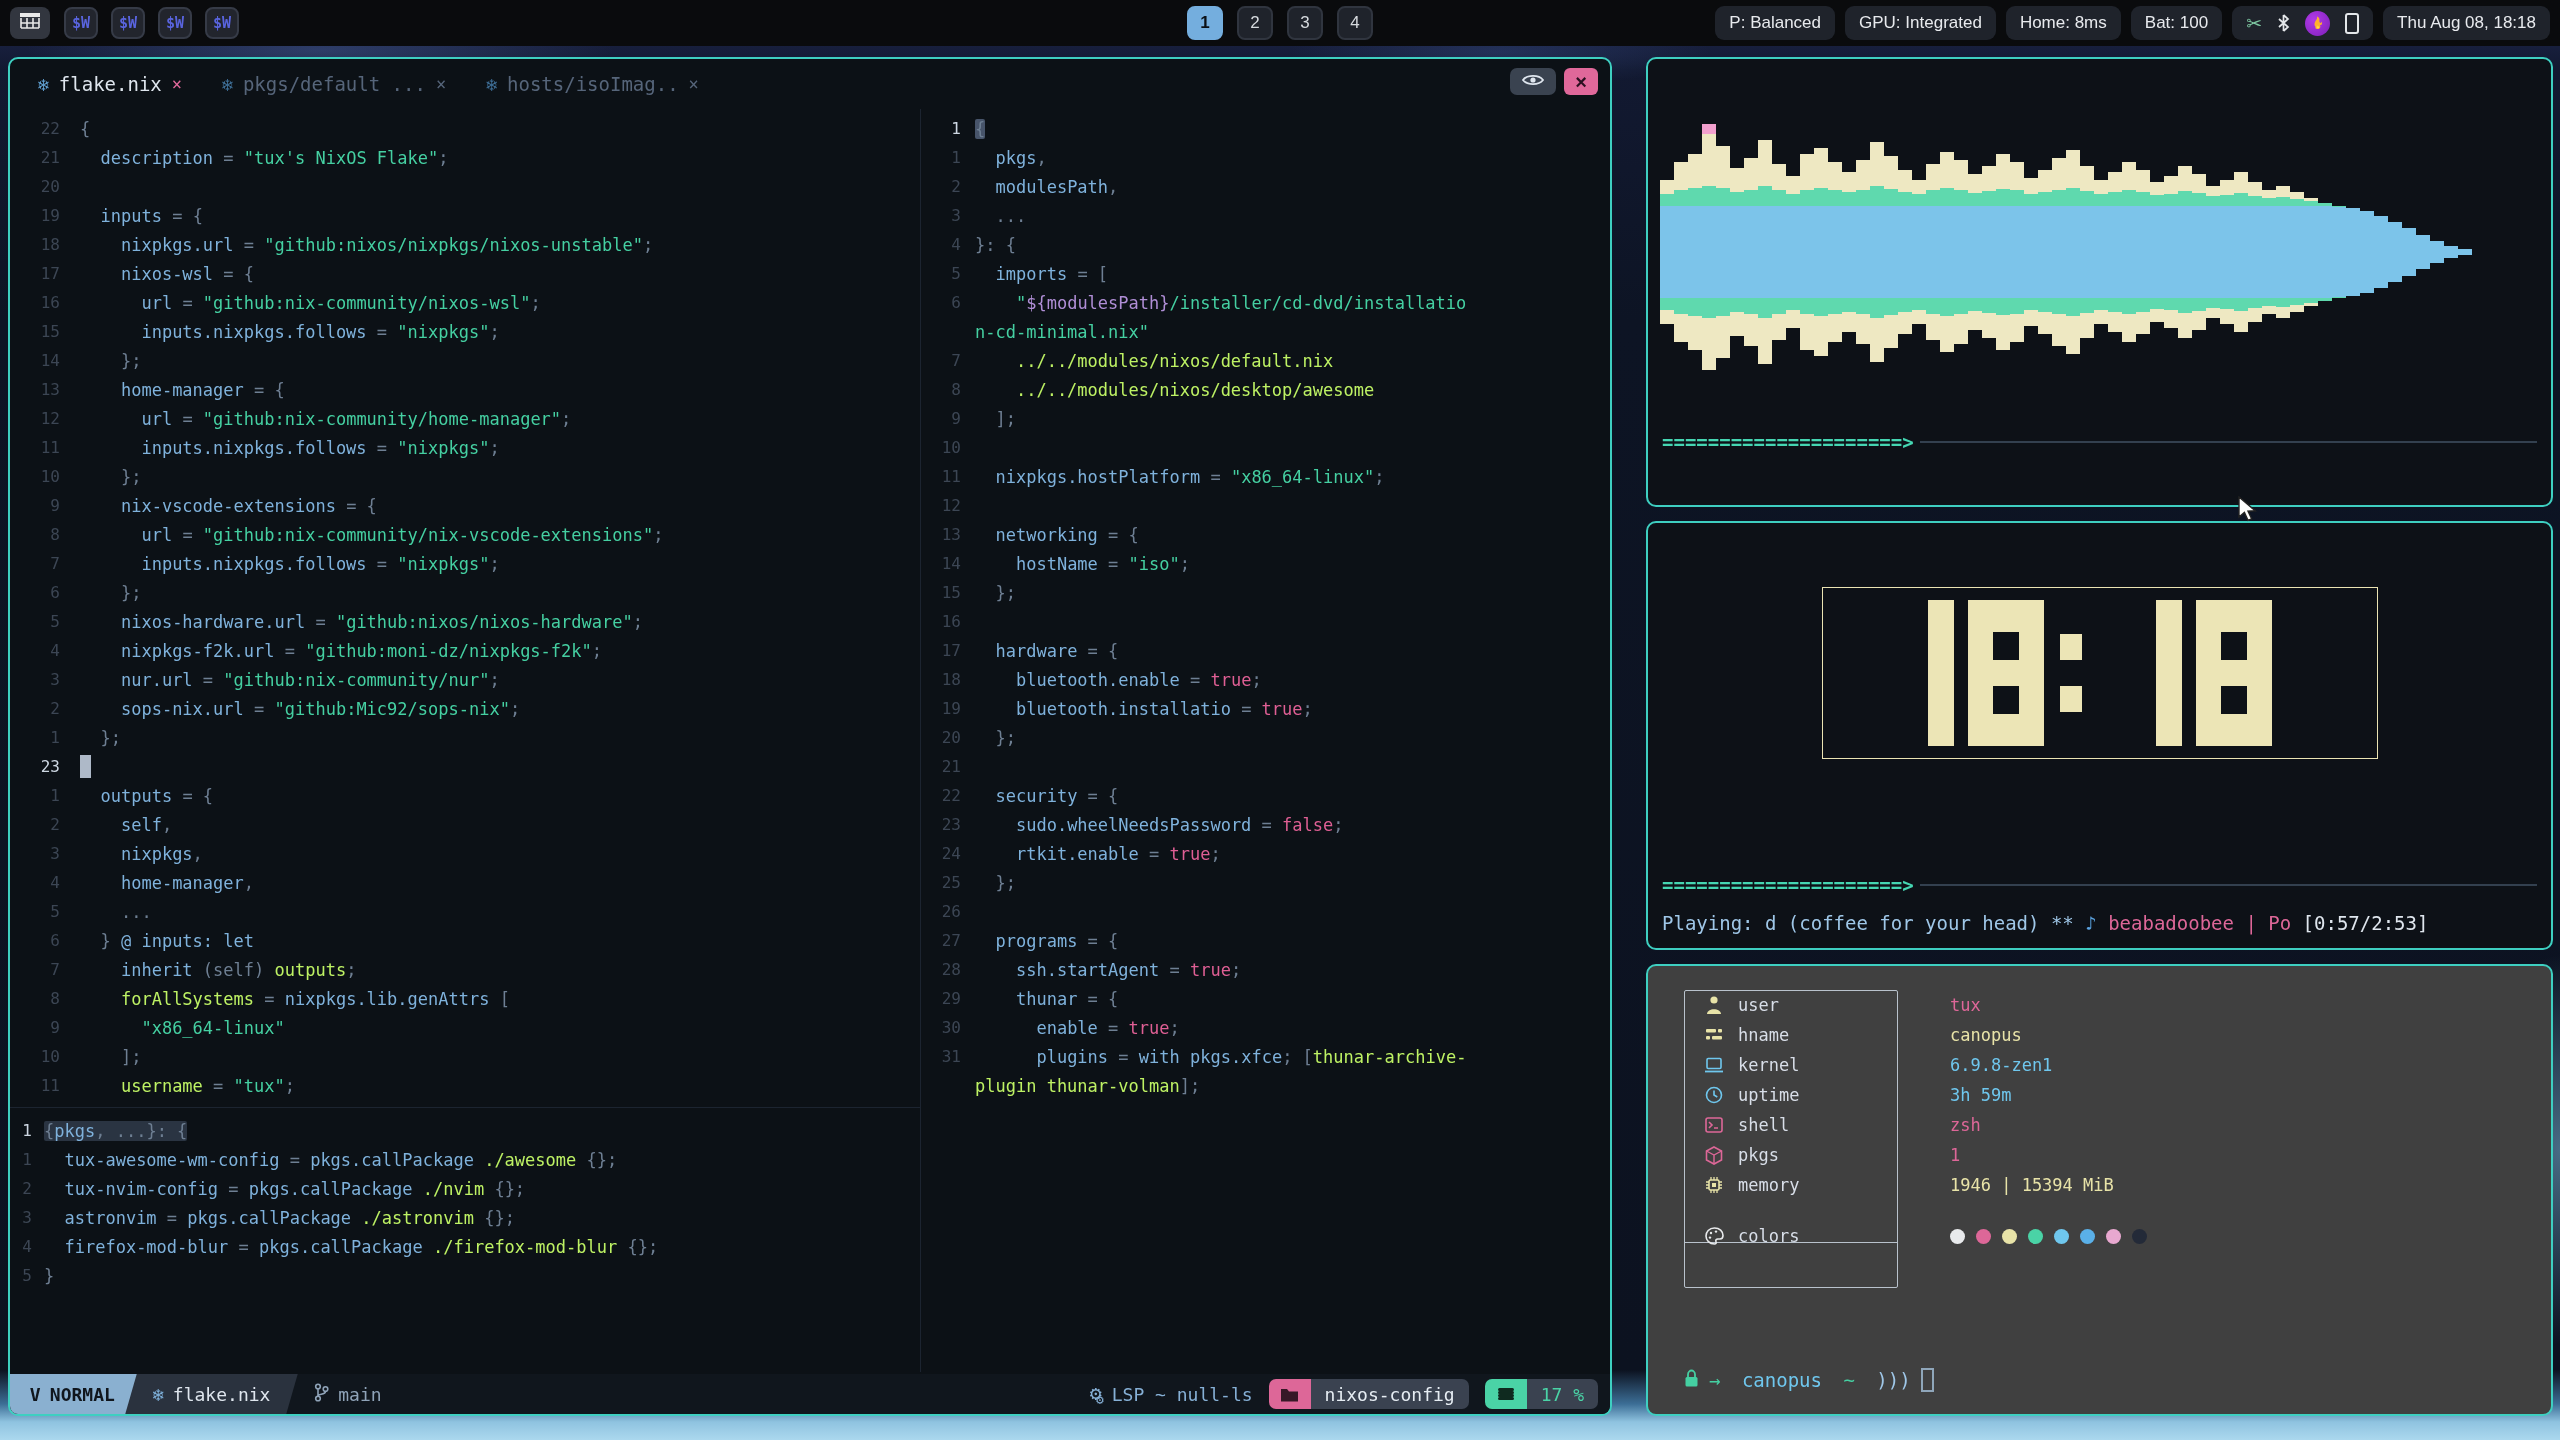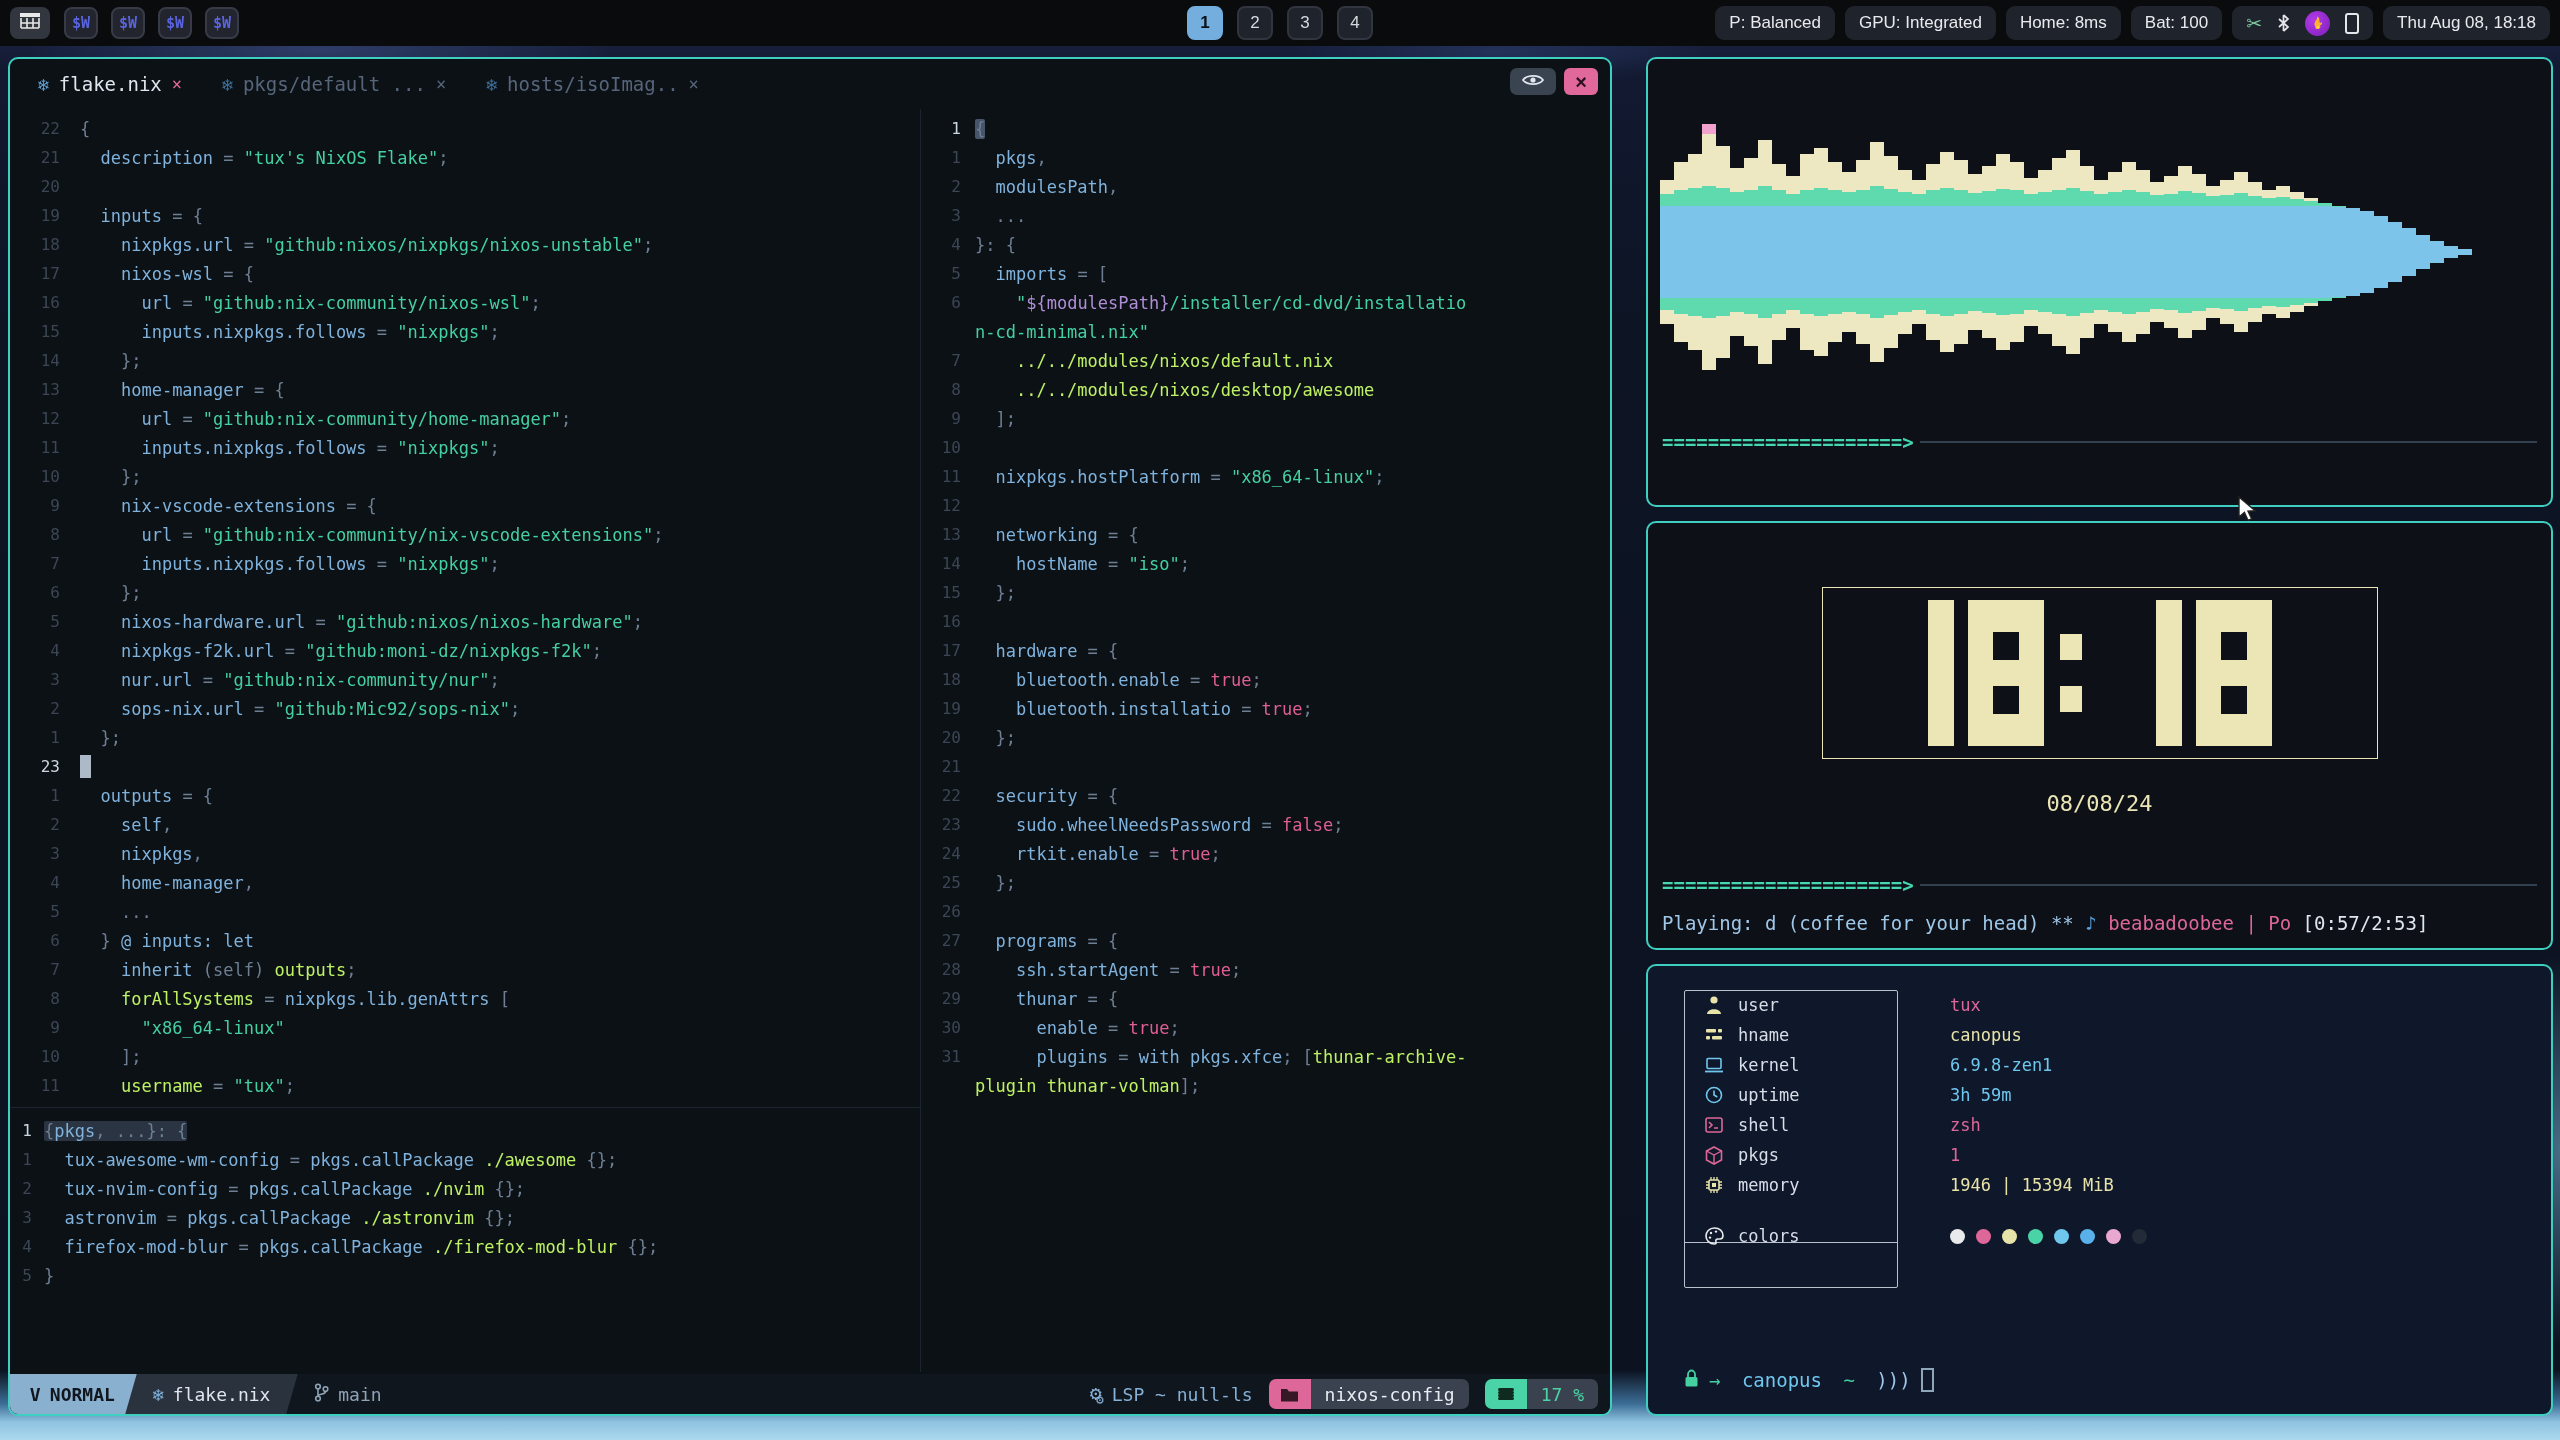--- a/index.html
+++ b/index.html
@@ -82,21 +82,21 @@
   .ic-chip { width:42px; display:flex; align-items:center; justify-content:center; border-radius:7px 0 0 7px; }
   #folder-chip { background:#dd6798; }
   #list-chip { background:#4ad3a6; }
   .txt-chip { background:#3a4250; color:#e6edf3; display:flex; align-items:center; padding:0 14px; border-radius:0 7px 7px 0; }
   #percent-chip { color:#4ad3a6; }
   .bars { width:16px; height:12px; display:flex; flex-direction:column; justify-content:space-between; }
   .bars i { height:2.5px; background:#0f2a1f; border-radius:2px; }
   
   #win1 { left:1646px; top:57px; width:907px; height:450px; background:#0d1117; }
   #win2 { left:1646px; top:521px; width:907px; height:429px; background:#0d1117; }
-  #win3 { left:1646px; top:964px; width:907px; height:452px; background:#0f172a;text-decoration:underline; }
+  #win3 { left:1646px; top:964px; width:907px; height:452px; background:#404040;text-decoration:underline; }
   #viz { position:absolute; left:12px; right:12px; top:8px; height:356px; }
   .vr { position:absolute; }
   .progress-row { position:absolute; left:14px; right:14px; bottom:52px; display:flex; align-items:center; gap:6px;
     font-family:"DejaVu Sans Mono",monospace; font-size:19px; color:#45d6b2; font-weight:bold; }
   .progress-row .rule { flex:1; height:2px; background:#33404f; }
   .playing-row { position:absolute; left:14px; bottom:14px; font-family:"DejaVu Sans Mono",monospace; font-size:19px; white-space:pre; }
   .t-blue{color:#9fc7e8} .t-note{color:#5ba3e0} .t-pink{color:#dd6798} .t-yellow{color:#e8d68a} .t-white{color:#dfe6ee}
   
   #clockbox { position:absolute; left:50%; transform:translateX(-50%); top:64px; width:556px; height:172px;
     border:1px solid #ebe4b4; display:flex; align-items:center; justify-content:center; }
@@ -542,21 +542,20 @@
       <div class="dcolon">
         <div class="dot dt"></div>
         <div class="dot db"></div>
       </div>
       <div class="d1"></div>
       <div class="d8">
         <div class="hole h-top"></div>
         <div class="hole h-bot"></div>
       </div>
     </div>
-  <div id="clock-date">08/08/24</div>
   <div class="progress-row">
     <span>=====================&gt;</span>
       <div class="rule"></div>
   </div>
   <div class="playing-row" id="playing2"><span class="t-blue">Playing: </span><span class="t-blue">d (coffee for your head) ** </span><span class="t-note">♪ </span><span class="t-pink">beabadoobee | Po </span><span class="t-white">[0:57/2:53]</span></div>
 </div>
 
 <div class="win" id="win3">
   <div id="fetch">
     <div id="fbox"></div>

